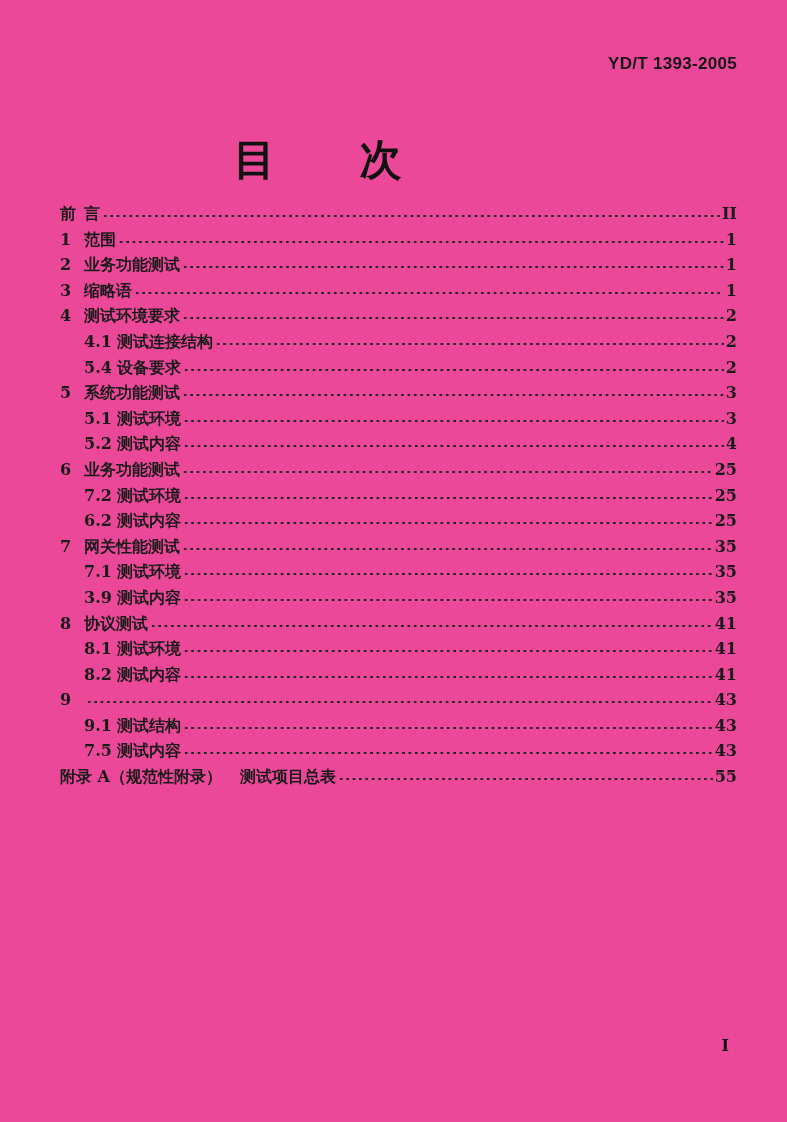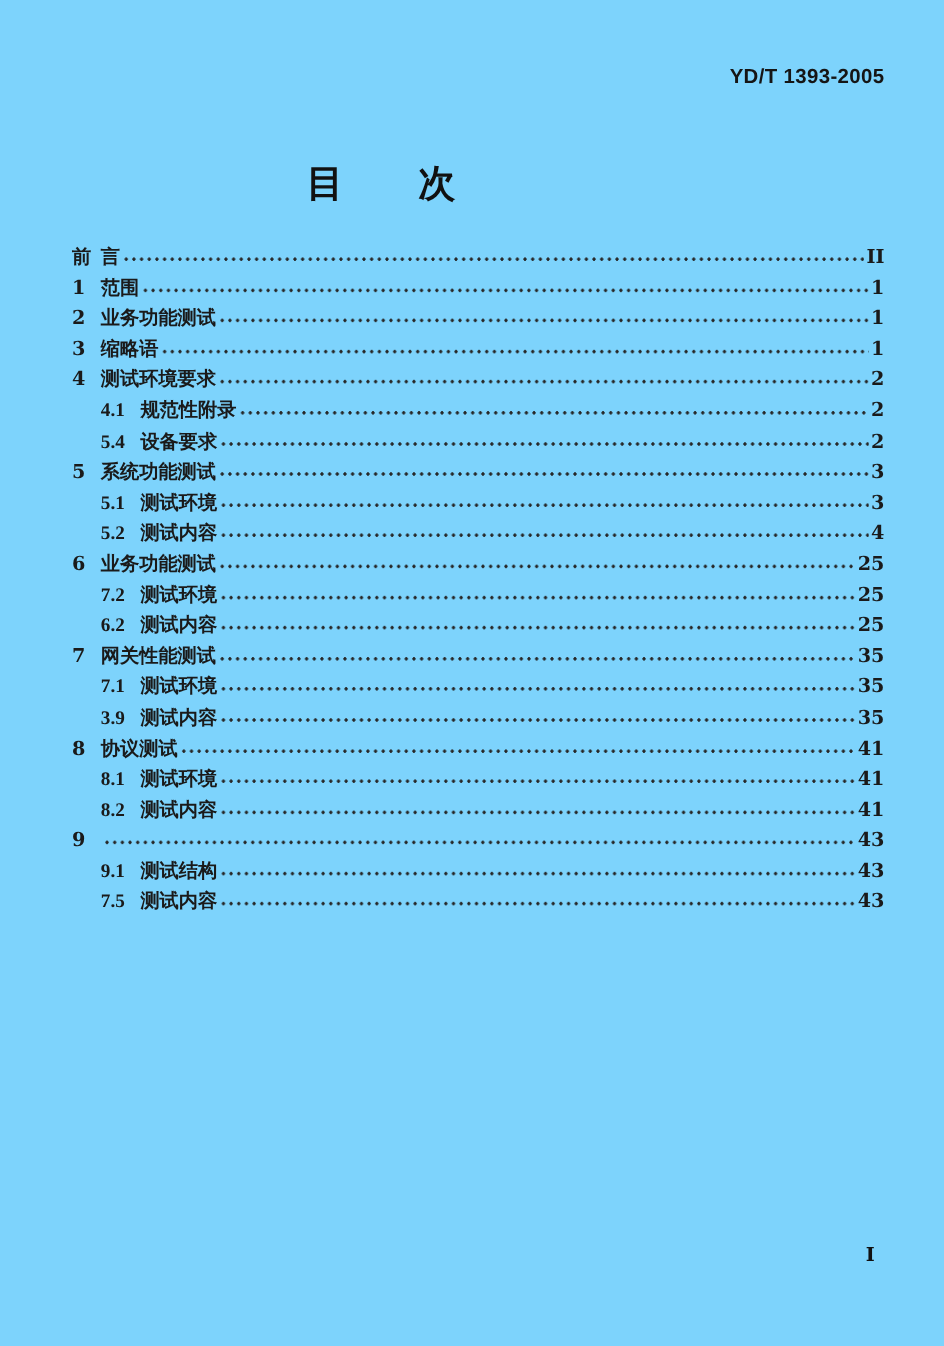--- a/index.html
+++ b/index.html
@@ -8,21 +8,21 @@
     height: 1122px;
     background: #ffffff;
     font-family: "DejaVu Serif", "Liberation Serif", serif;
     color: #1c1c1c;
     overflow: hidden;
   }
   .page {
     position: relative;
     width: 787px;
     height: 1122px;
-    background: #7dd3fc;
+    background: #ec4899;
   }
   .doc-header {
     position: absolute;
     top: 54px;
     left: 60px;
     right: 50px;
     text-align: right;
     font-family: "Liberation Sans", "DejaVu Sans", sans-serif;
     font-weight: bold;
     font-size: 17px;
@@ -30,21 +30,21 @@
     color: #151515;
   }
   .doc-title {
     position: absolute;
     top: 132px;
     left: 0;
     width: 635px;
     text-align: center;
     font-family: Liberation Mono, monospace;
     font-weight: bold;
-    font-size: 31px;
+    font-size: 42px;
     color: #111;
   }
   .toc {
     position: absolute;
     top: 204px;
     left: 60px;
     right: 50px;
   }
   .toc-row {
     display: flex;
@@ -53,21 +53,21 @@
     font-size: 16px;
     font-weight: bold;
     color: #1a1a1a;
     white-space: nowrap;
   }
   .toc-row .num {
     min-width: 24px;
     flex: 0 0 auto;
   }
   .toc-row.level-1 { padding-left: 24px; }
-  .toc-row.level-1 .num { min-width: 33px; font-family: Liberation Serif, serif; }
+  .toc-row.level-1 .num { min-width: 33px; }
   .toc-row.appendix .num { min-width: 0; margin-right: 18px; }
   .toc-row .label { flex: 0 0 auto; }
   .leader {
     flex: 1 1 auto;
     align-self: baseline;
     height: 11px;
     margin: 0 2px;
     background-image: radial-gradient(circle, #262626 1.15px, rgba(0,0,0,0) 1.5px);
     background-size: 6.4px 6px;
     background-repeat: repeat-x;
@@ -123,21 +123,21 @@
     <span class="pagenum">1</span>
   </div>
       <div class="toc-row level-0">
     <span class="num">4</span>
     <span class="label">测试环境要求</span>
     <span class="leader"></span>
     <span class="pagenum">2</span>
   </div>
       <div class="toc-row level-1">
     <span class="num">4.1</span>
-    <span class="label">规范性附录</span>
+    <span class="label">测试连接结构</span>
     <span class="leader"></span>
     <span class="pagenum">2</span>
   </div>
       <div class="toc-row level-1">
     <span class="num">5.4</span>
     <span class="label">设备要求</span>
     <span class="leader"></span>
     <span class="pagenum">2</span>
   </div>
       <div class="toc-row level-0">
@@ -222,16 +222,22 @@
     <span class="label">测试结构</span>
     <span class="leader"></span>
     <span class="pagenum">43</span>
   </div>
       <div class="toc-row level-1">
     <span class="num">7.5</span>
     <span class="label">测试内容</span>
     <span class="leader"></span>
     <span class="pagenum">43</span>
   </div>
+      <div class="toc-row level-0 appendix">
+    <span class="num">附录 A（规范性附录）</span>
+    <span class="label">测试项目总表</span>
+    <span class="leader"></span>
+    <span class="pagenum">55</span>
+  </div>
     </div>
 
   <div class="doc-footer">I</div>
 </div>
 
 </body></html>

